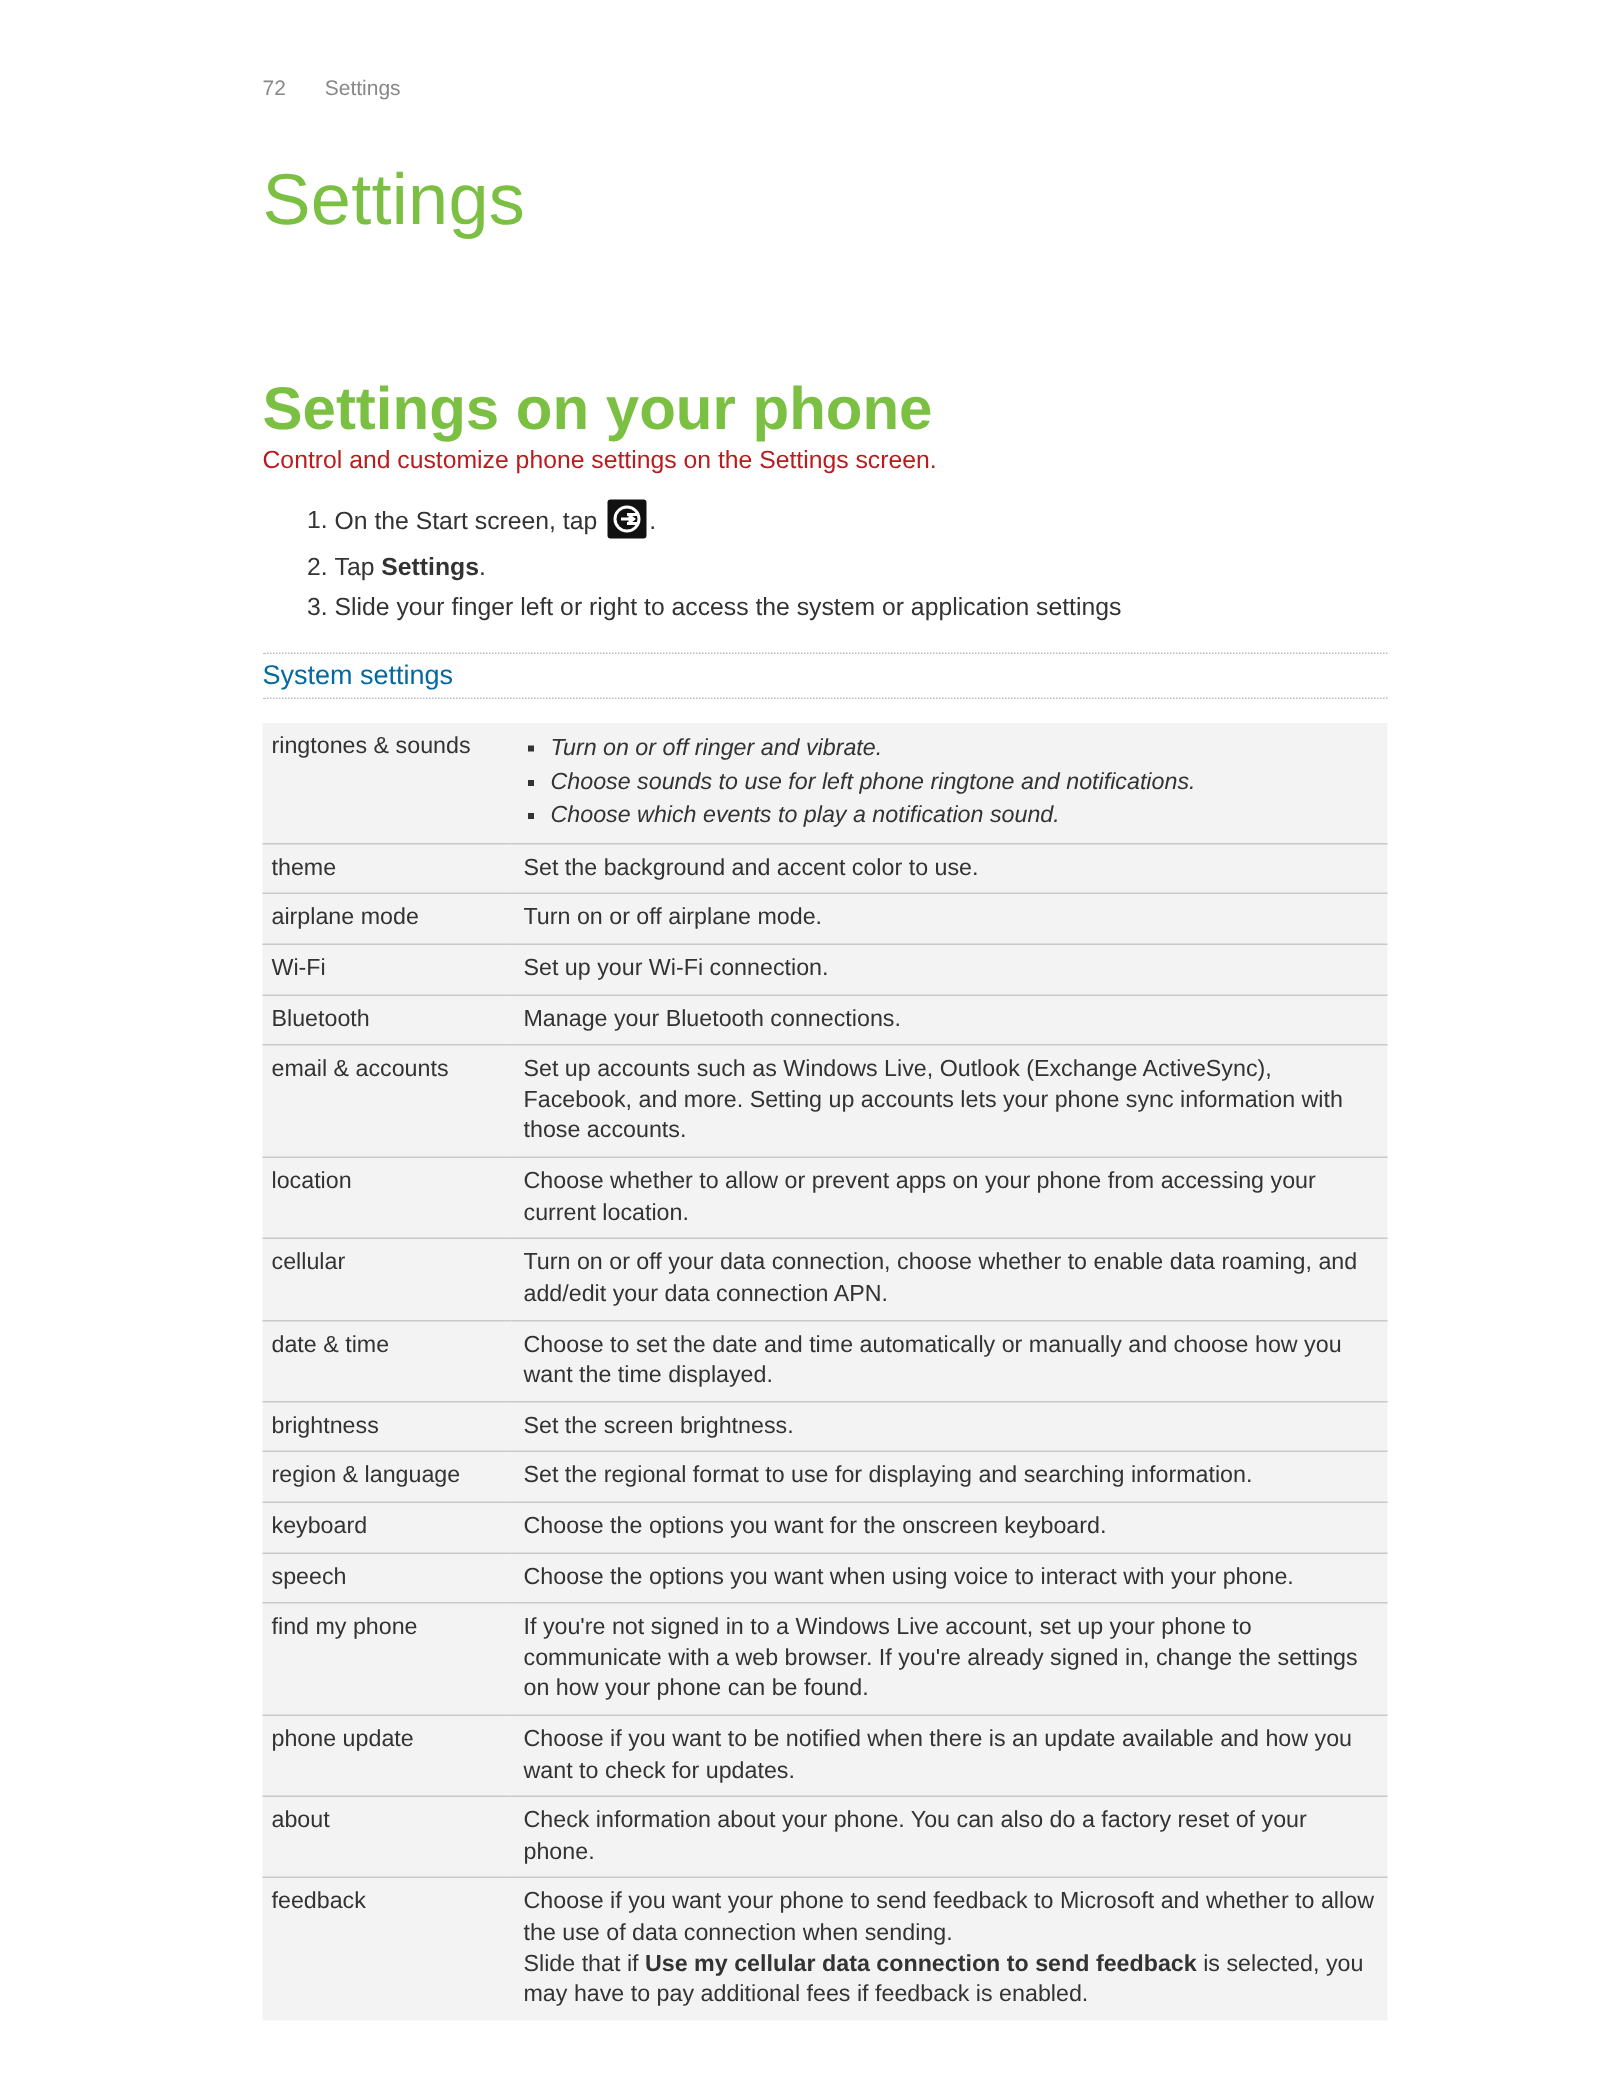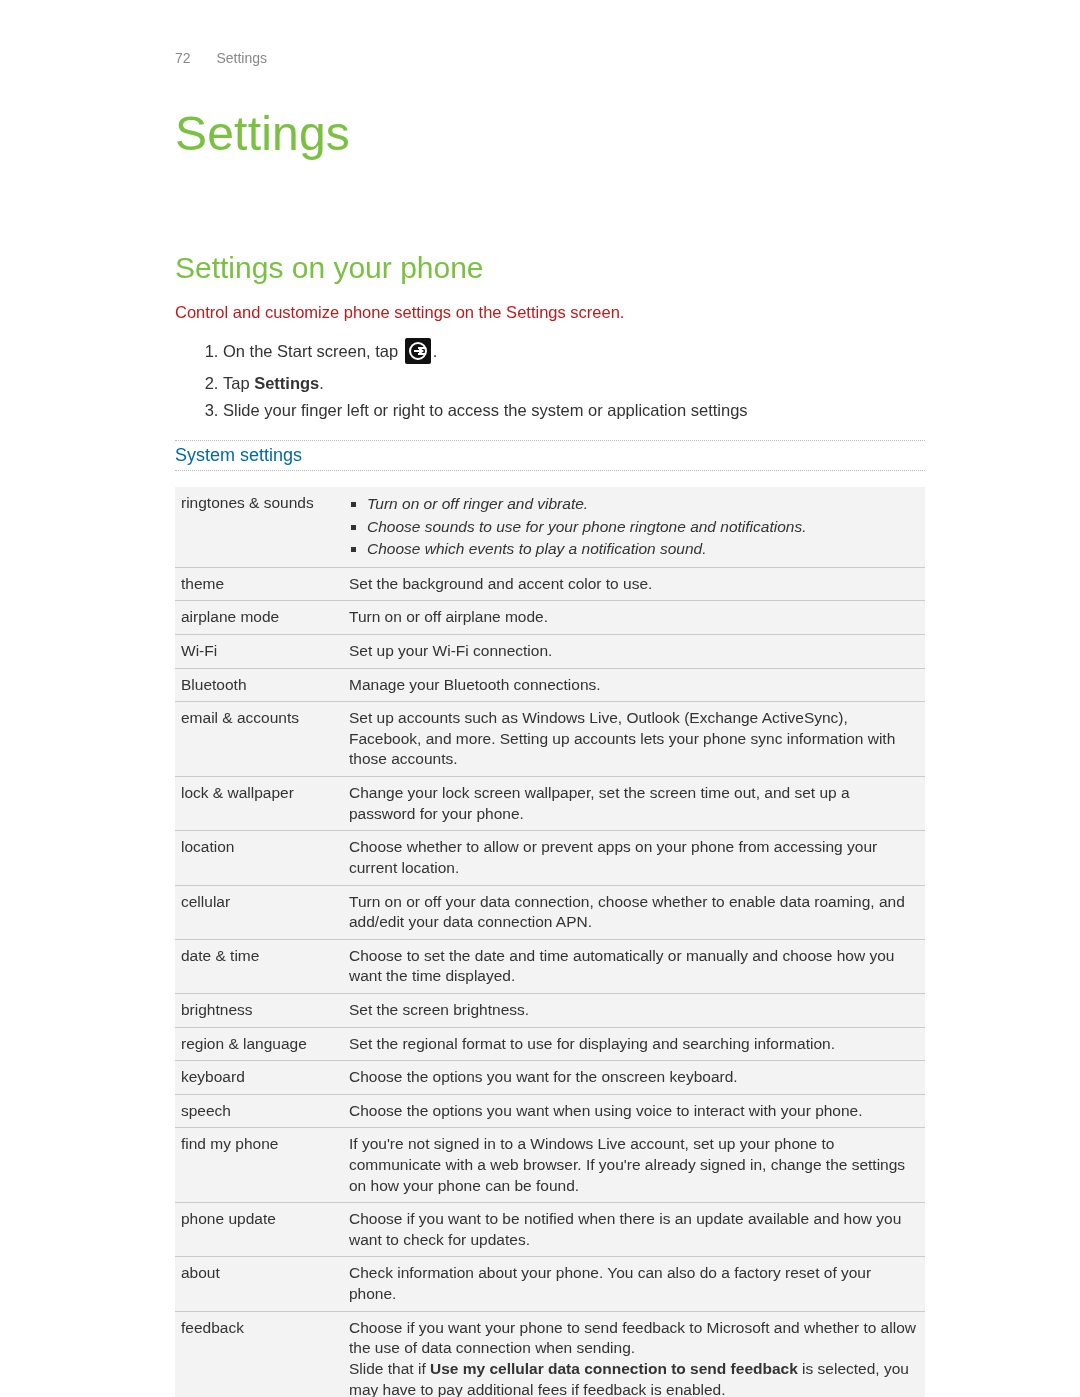--- a/index.html
+++ b/index.html
@@ -26,24 +26,24 @@
     margin-right: 22px;
   }
   h1.chapter {
     font-size: 48px;
     font-weight: 400;
     color: #7bc043; 
     margin: 0 0 90px 0;
     letter-spacing: 0.2px;
   }
   h2.section {
-    font-size: 30px;
-    font-weight: 400;
+    font-size: 40px;
+    font-weight: 700;
     color: #7bc043;
-    margin: 0 0 18px 0;
+    margin: 0 0 2px 0;
   }
   p.lead {
     font-size: 16.5px;
     color: #b91c1c;
     margin: 0 0 14px 0;
   }
   ol.steps {
     margin: 0 0 16px 0;
     padding-left: 48px;
     font-size: 16.5px;
@@ -172,21 +172,21 @@
     <colgroup>
         <col class="c1">
         <col>
       </colgroup>
     <tbody>
       <tr>
         <td class="label">ringtones &amp; sounds</td>
         <td>
           <ul class="blist">
             <li>Turn on or off ringer and vibrate.</li>
-            <li>Choose sounds to use for your phone ringtone and notifications.</li>
+            <li>Choose sounds to use for left phone ringtone and notifications.</li>
             <li>Choose which events to play a notification sound.</li>
           </ul>
         </td>
       </tr>
       <tr>
         <td class="label">theme</td>
         <td>Set the background and accent color to use.</td>
       </tr>
       <tr>
         <td class="label">airplane mode</td>
@@ -196,24 +196,20 @@
         <td class="label">Wi-Fi</td>
         <td>Set up your Wi-Fi connection.</td>
       </tr>
       <tr>
         <td class="label">Bluetooth</td>
         <td>Manage your Bluetooth connections.</td>
       </tr>
       <tr>
         <td class="label">email &amp; accounts</td>
         <td>Set up accounts such as Windows Live, Outlook (Exchange ActiveSync), Facebook, and more. Setting up accounts lets your phone sync information with those accounts.</td>
-      </tr>
-      <tr>
-        <td class="label">lock &amp; wallpaper</td>
-        <td>Change your lock screen wallpaper, set the screen time out, and set up a password for your phone.</td>
       </tr>
       <tr>
         <td class="label">location</td>
         <td>Choose whether to allow or prevent apps on your phone from accessing your current location.</td>
       </tr>
       <tr>
         <td class="label">cellular</td>
         <td>Turn on or off your data connection, choose whether to enable data roaming, and add/edit your data connection APN.</td>
       </tr>
       <tr>

